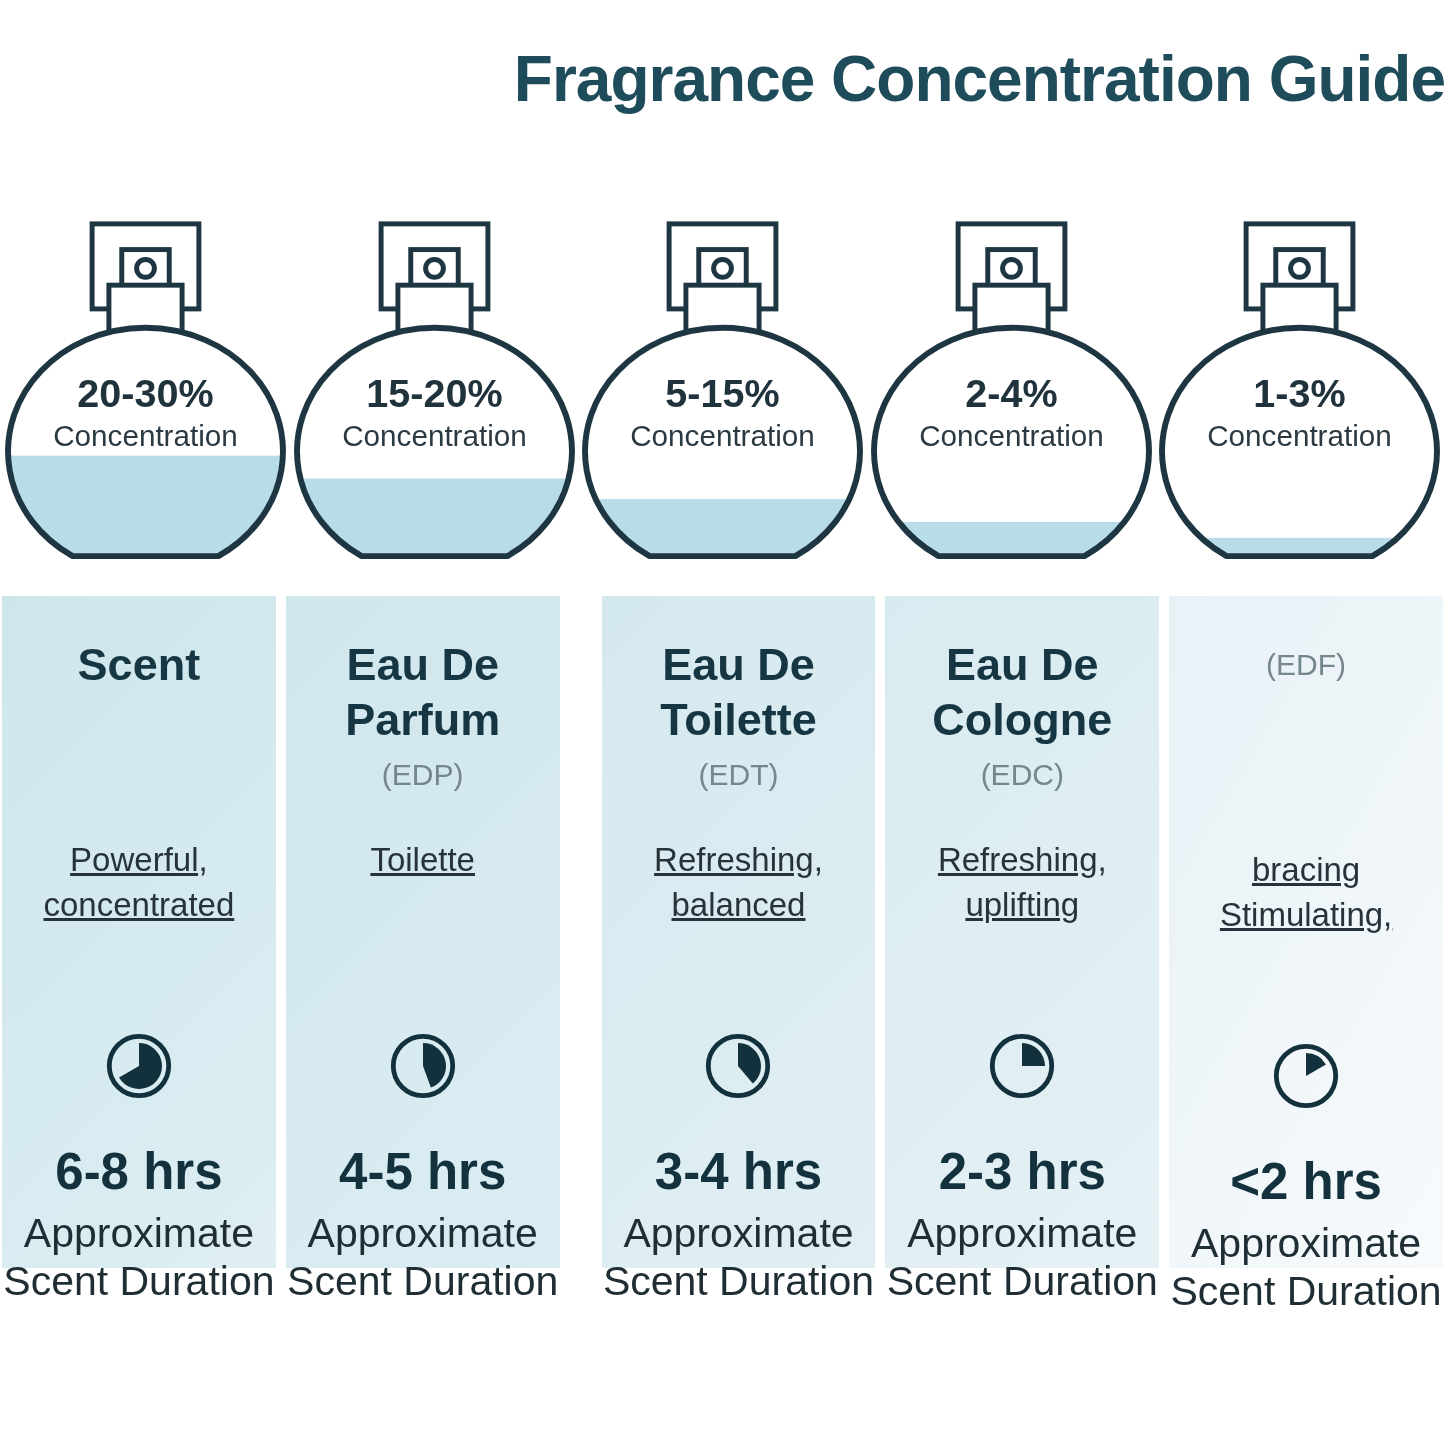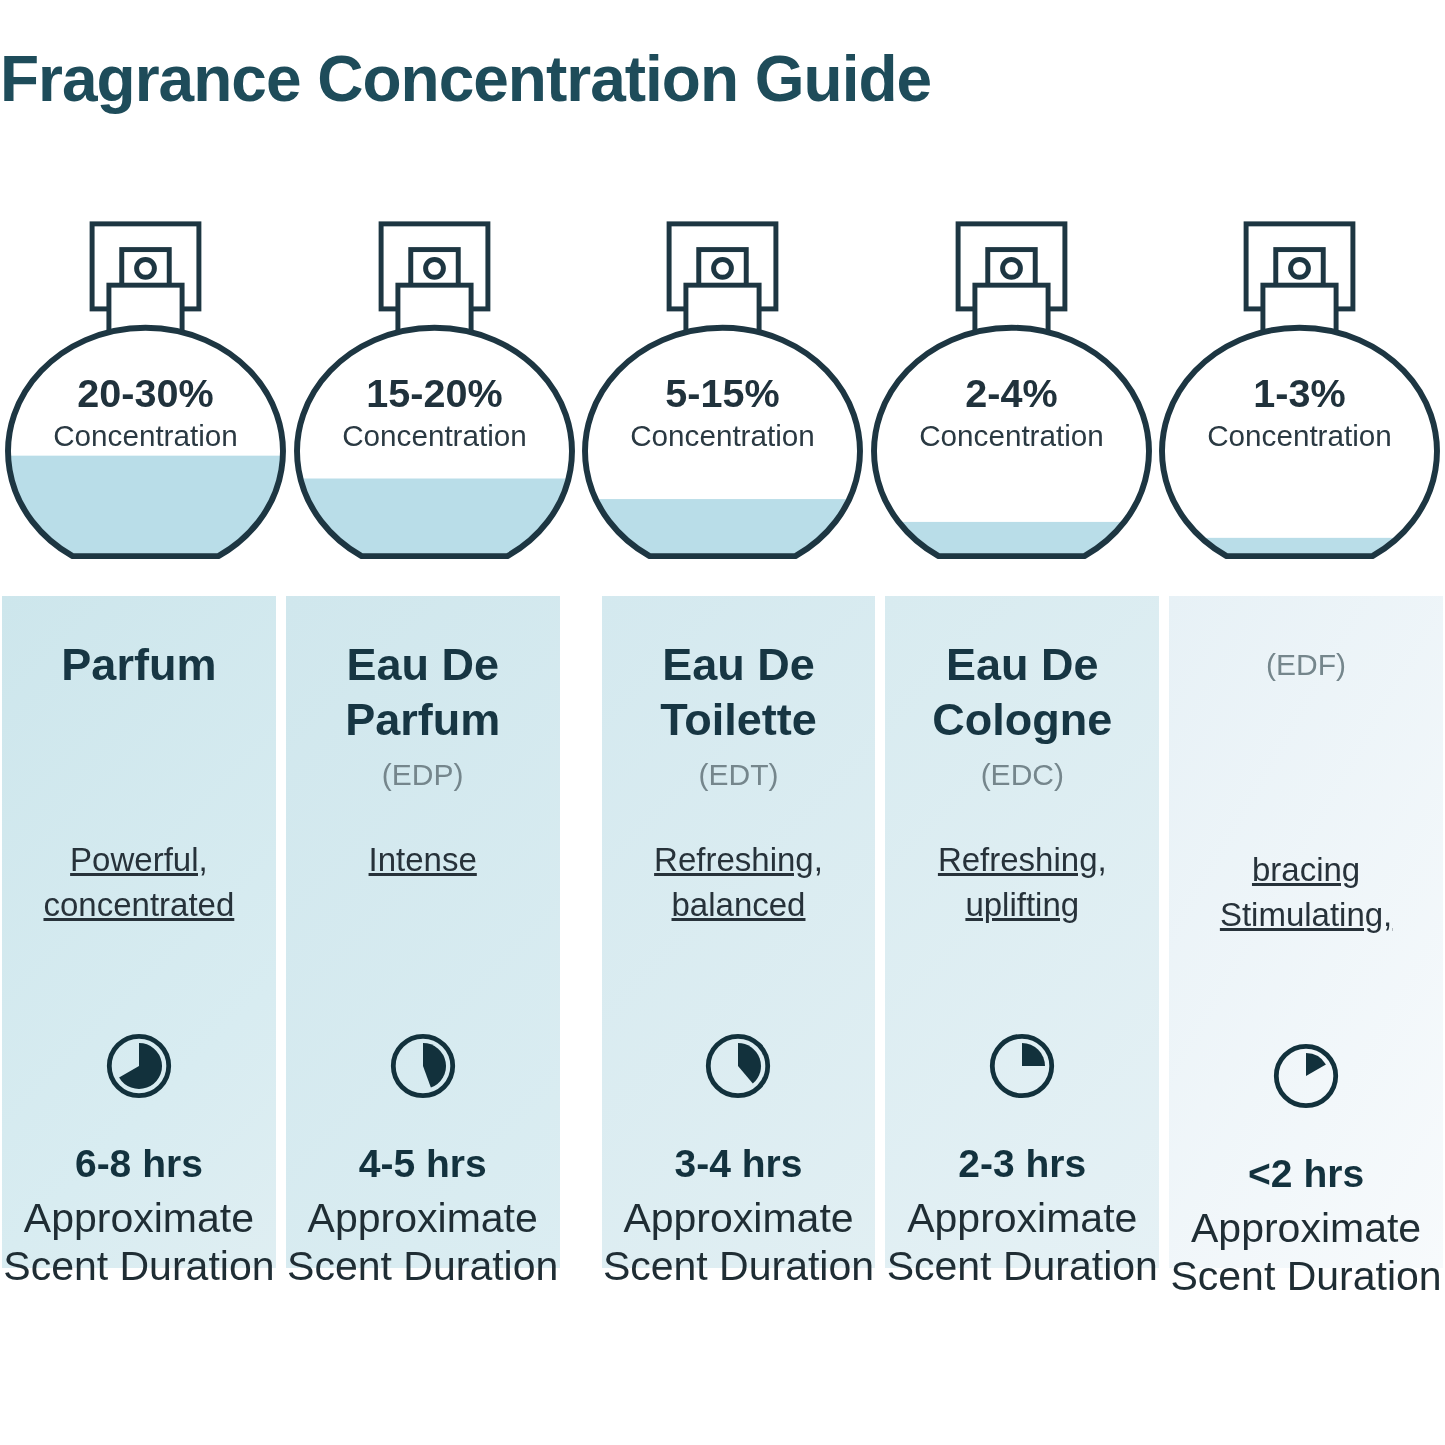--- a/index.html
+++ b/index.html
@@ -7,21 +7,21 @@
     position:relative;
     width:1445px;height:1445px;
     background:#ffffff;
     font-family:"Liberation Sans","DejaVu Sans",sans-serif;
     overflow:hidden;
   }
   
   .page-title{
     margin:0;
     padding-top:42px;
-    text-align:left;
+    text-align:right;
     font-size:64px;
     font-weight:700;
     letter-spacing:-1px;
     color:#1e4c5a;
   }
   
   .bottles-row{
     display:flex;
     justify-content:space-between;
     margin-top:96px;
@@ -85,21 +85,21 @@
     text-decoration:underline;
   }
   .clock-wrap{
     height:152px;
     display:flex;align-items:center;justify-content:center;
   }
   .clock{width:92px;height:92px;}
   .clock-ring{fill:none;stroke:#12313c;stroke-width:5;}
   .clock-wedge{fill:#12313c;stroke:none;}
   .col-hours{
-    font-size:39px;
+    font-size:51px;
     font-weight:700;
     color:#13323e;
   }
   .col-note{
     margin-top:8px;
     font-size:41px;
     line-height:1.18;
     color:#1f2d34;
   }
 </style>
@@ -226,21 +226,21 @@
         <text class="bottle-conc" x="145" y="237">Concentration</text>
       </svg>
     </div>
 
   </div>
 
   <div class="columns-row">
 
     <section class="col">
       <div class="col-head">
-        <h2 class="col-title">Parfum</h2>
+        <h2 class="col-title">Scent</h2>
         <div class="col-abbr"></div>
       </div>
       <div class="col-desc">
         <div>Powerful,</div>
         <div>concentrated</div>
       </div>
       <div class="clock-wrap">
         <svg class="clock" viewBox="0 0 96 96">
           <circle class="clock-ring" cx="48" cy="48" r="31"></circle>
           <path class="clock-wedge" d="M 48 48 L 48 24 A 24 24 0 1 1 27.22 60.00 Z"></path>
@@ -252,21 +252,21 @@
         <div>Scent Duration</div>
       </div>
     </section>
 
     <section class="col">
       <div class="col-head">
         <h2 class="col-title">Eau De Parfum</h2>
         <div class="col-abbr">(EDP)</div>
       </div>
       <div class="col-desc">
-        <div>Intense</div>
+        <div>Toilette</div>
         <div></div>
       </div>
       <div class="clock-wrap">
         <svg class="clock" viewBox="0 0 96 96">
           <circle class="clock-ring" cx="48" cy="48" r="31"></circle>
           <path class="clock-wedge" d="M 48 48 L 48 24 A 24 24 0 0 1 56.21 70.55 Z"></path>
         </svg>
       </div>
       <div class="col-hours">4-5 hrs</div>
       <div class="col-note">

